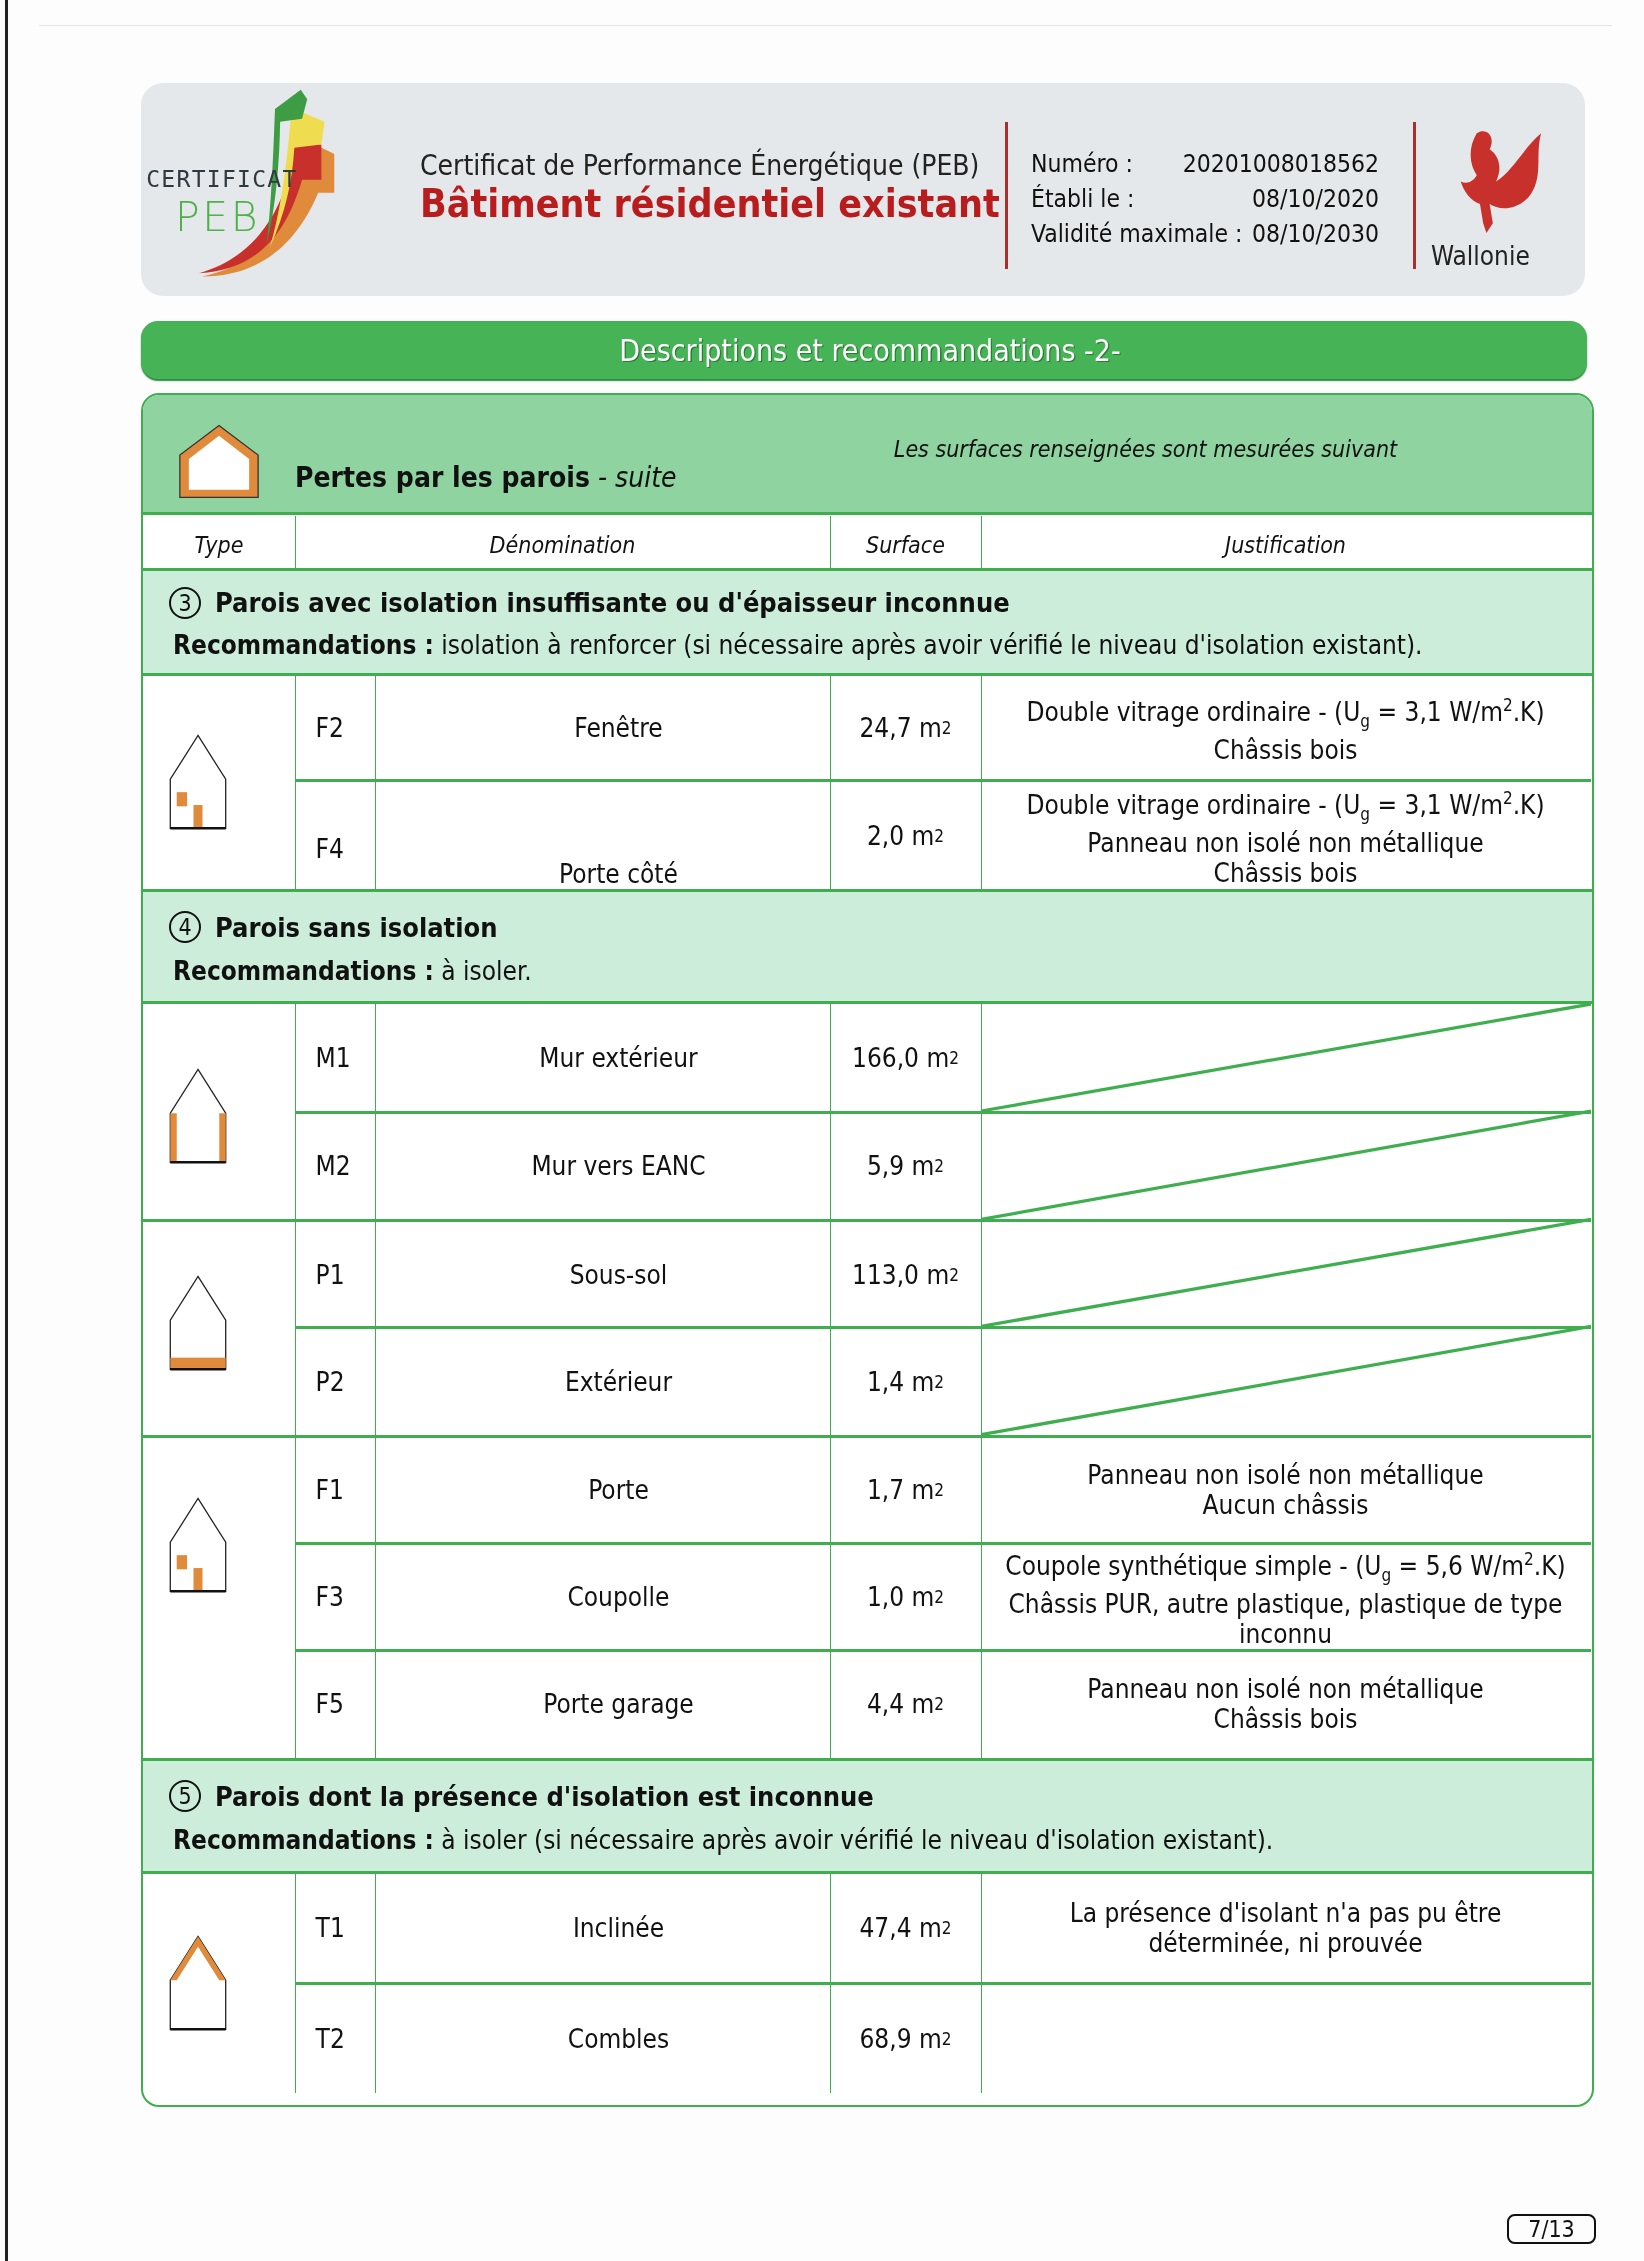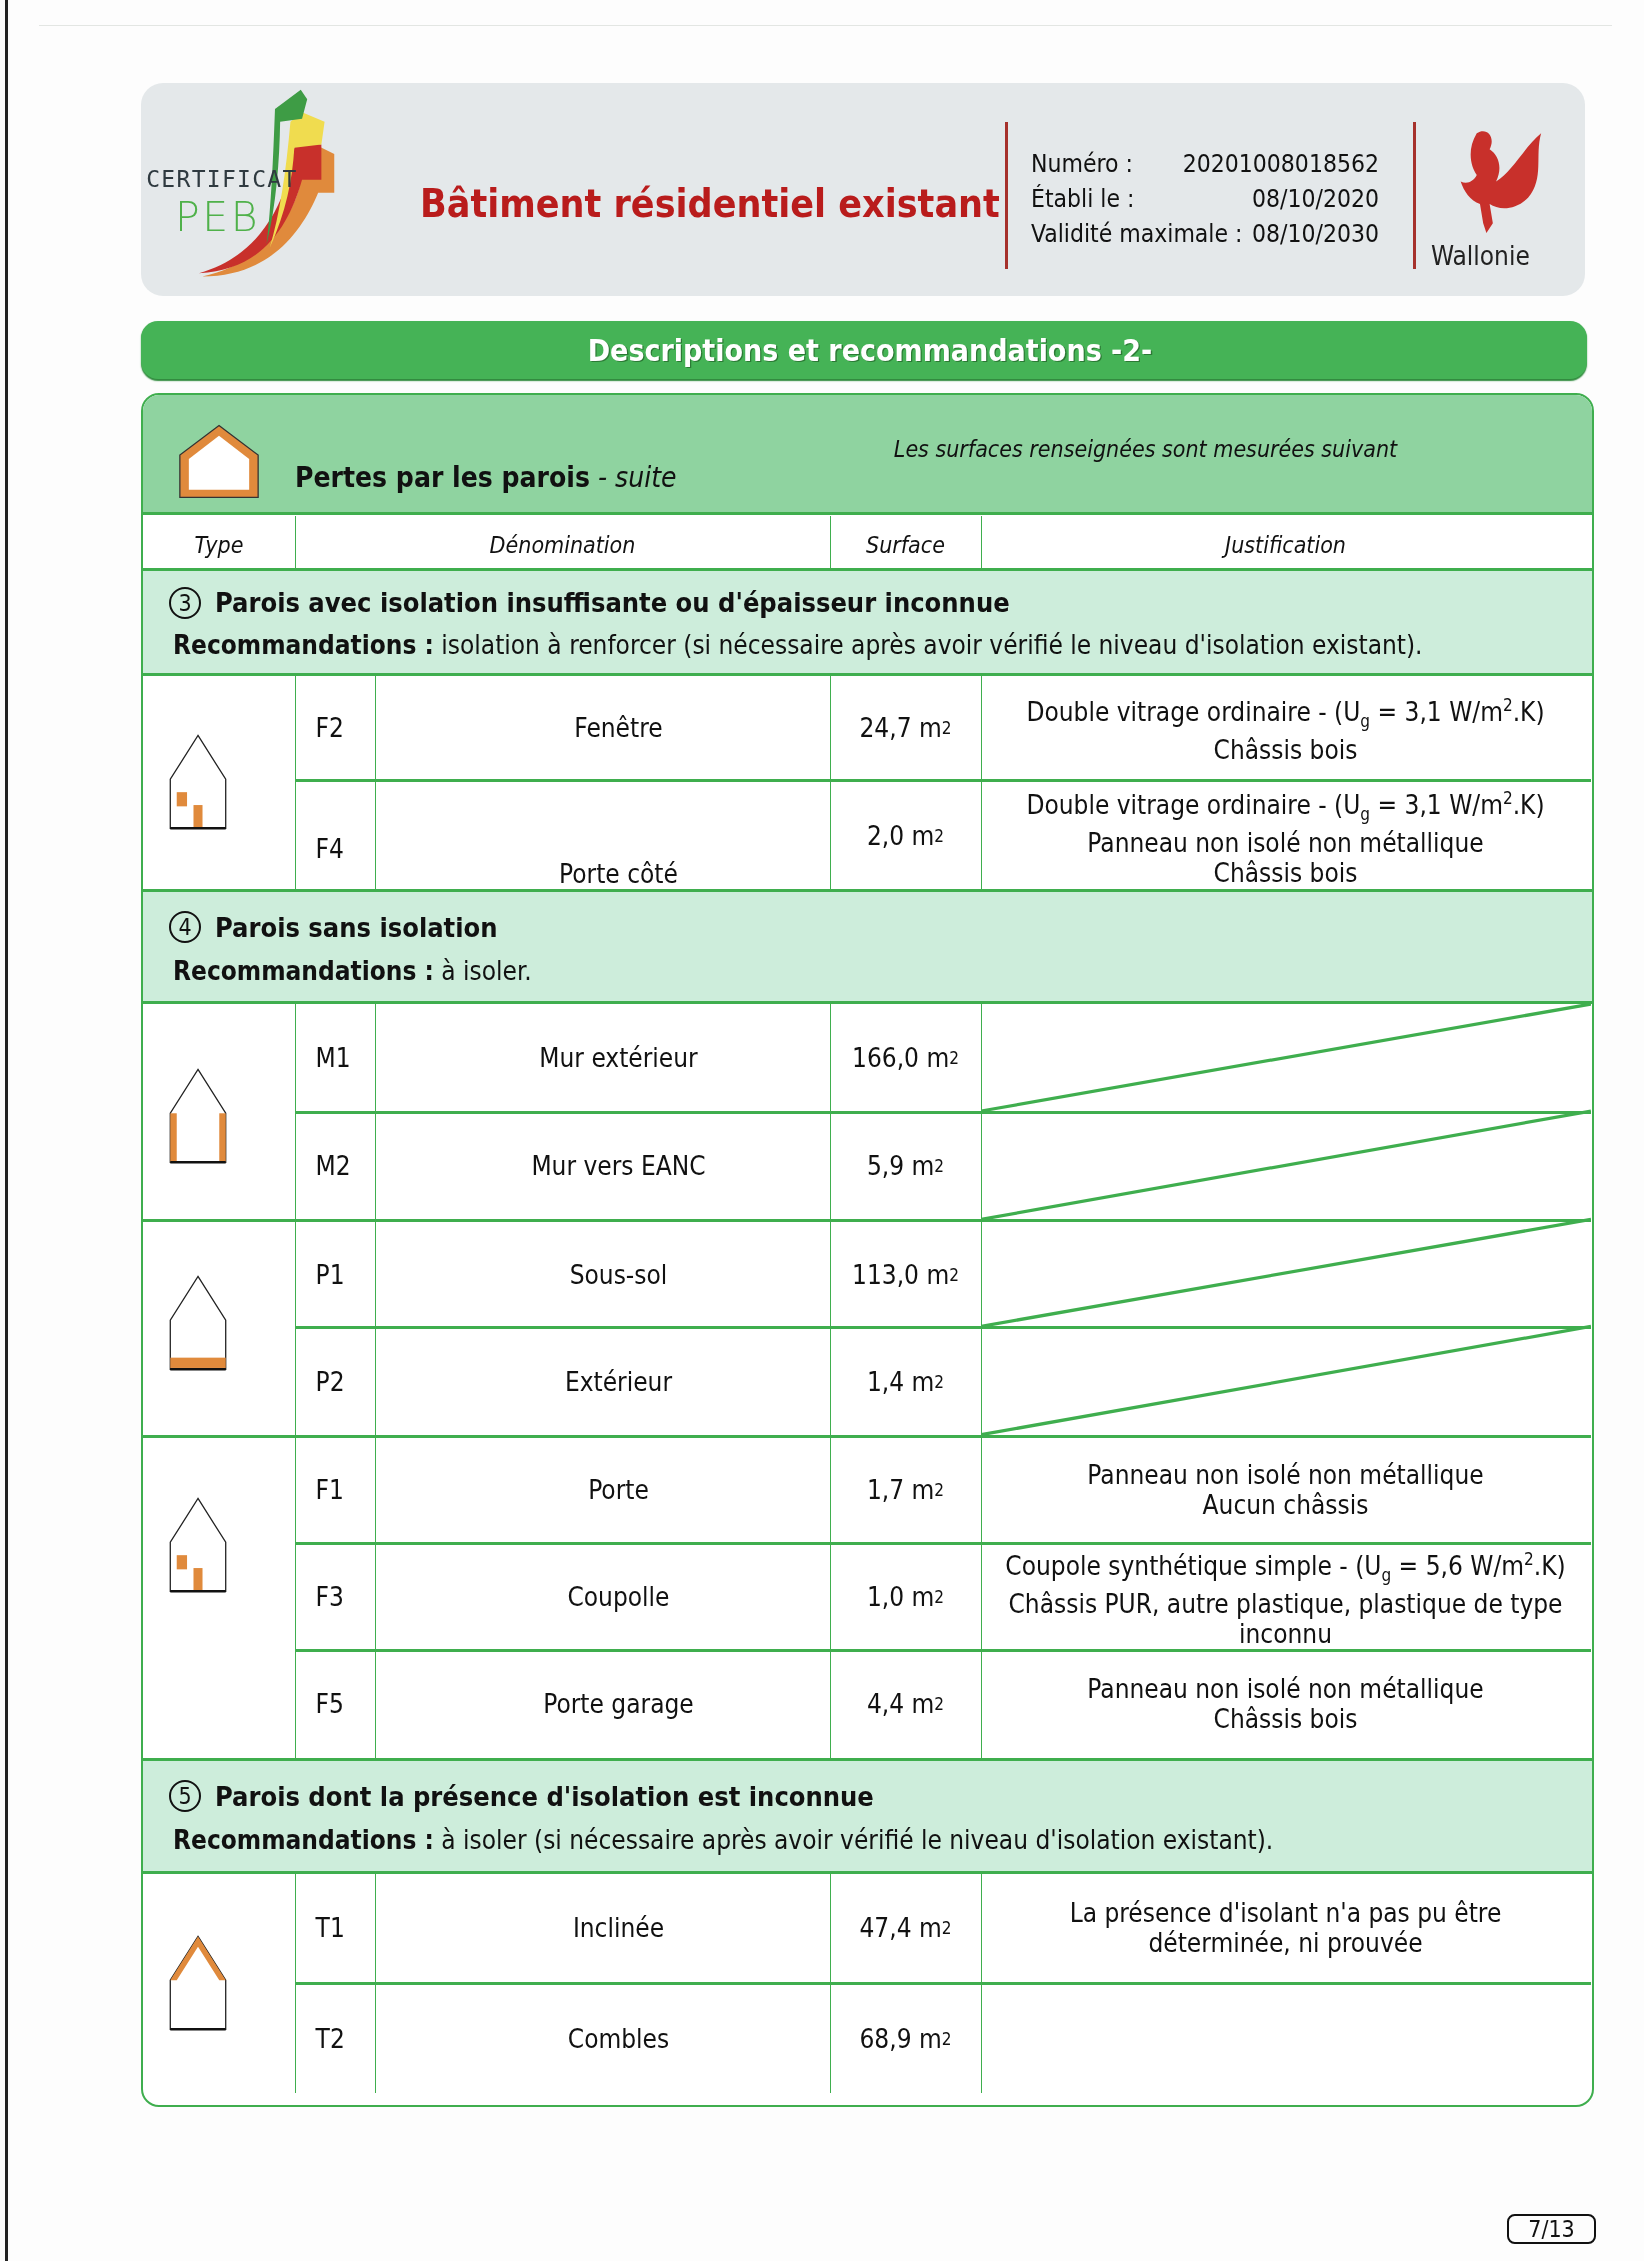--- a/index.html
+++ b/index.html
@@ -17,21 +17,21 @@
   .hdr-title{position:absolute;left:279px;top:98px;font-size:39px;font-weight:bold;color:#b91c1c;}
   .vrule{position:absolute;top:39px;width:2.6px;height:147px;background:#a6312c;}
   .meta{position:absolute;left:890px;top:66px;width:348px;font-size:24.5px;color:#111;}
   .meta-row{display:flex;justify-content:space-between;height:35px;}
   .rooster{position:absolute;left:1310px;top:37px;width:103px;height:123px;}
   .wallonie{position:absolute;left:1290px;top:158px;font-size:26px;color:#222;}
 
   
   .title-bar{position:absolute;left:141px;top:321px;width:1446px;height:58px;background:#45b356;border-radius:17px;
              box-shadow:0 1.9px 1.3px #2f8a3c;display:flex;align-items:center;justify-content:center;}
-  .title-bar span{font-size:30px;font-weight:bold;color:#fff;text-shadow:1.3px 1.3px 0.6px #2c7a35;margin-left:12px;}
+  .title-bar span{font-size:30px;font-weight:normal;color:#fff;text-shadow:1.3px 1.3px 0.6px #2c7a35;margin-left:12px;}
 
   
   .panel{position:absolute;left:141px;top:393px;width:1449px;height:1710px;border:2.6px solid #3fae4e;border-radius:18px;background:#fff;overflow:hidden;}
   .panel-head{position:absolute;left:0;top:0;width:100%;height:117px;background:#8fd3a0;border-bottom:3.2px solid #3fae4e;}
   .house-big{position:absolute;left:34px;top:28px;}
   .ph-title{position:absolute;left:152px;top:58px;font-size:28px;font-weight:bold;margin-top:8px;}
   .ph-title i{font-weight:normal;font-style:italic;}
   .ph-note{position:absolute;left:632px;top:37px;width:741px;text-align:center;font-size:23px;font-style:italic;line-height:35px;}
 
   .col-head{position:absolute;left:0;top:121px;width:100%;height:53px;border-bottom:2.6px solid #3fae4e;}
@@ -69,20 +69,21 @@
   <div class="logo">
     <svg width="277" height="213" viewBox="0 0 430 330">
       <path d="M95 300 C200 300 250 230 275 170 L300 170 L300 110 L260 90 L245 165 C225 230 170 285 95 300Z" fill="#e08a3c"></path>
       <path d="M90 295 C190 290 230 220 250 150 L280 150 L280 95 L240 90 L228 150 C205 225 160 275 90 295Z" fill="#c8302b"></path>
       <path d="M200 255 C225 200 235 150 238 100 L280 95 L285 60 L250 45 L232 60 C225 140 215 205 200 255Z" fill="#f0dc4f"></path>
       <path d="M195 250 C210 190 215 120 216 60 L250 55 L258 25 L248 10 L208 40 C205 120 202 190 195 250Z" fill="#3e9c45"></path>
     </svg>
     <div class="logo-cert">CERTIFICAT</div>
     <div class="logo-peb">PEB</div>
   </div>
+  <div class="hdr-sub">Certificat de Performance Énergétique (PEB)</div>
   <div class="hdr-title">Bâtiment résidentiel existant</div>
   <div class="vrule" style="left:864px"></div>
   <div class="meta">
     <div class="meta-row">
       <span>Numéro :</span>
       <span>20201008018562</span>
     </div>
     <div class="meta-row">
       <span>Établi le :</span>
       <span>08/10/2020</span>

